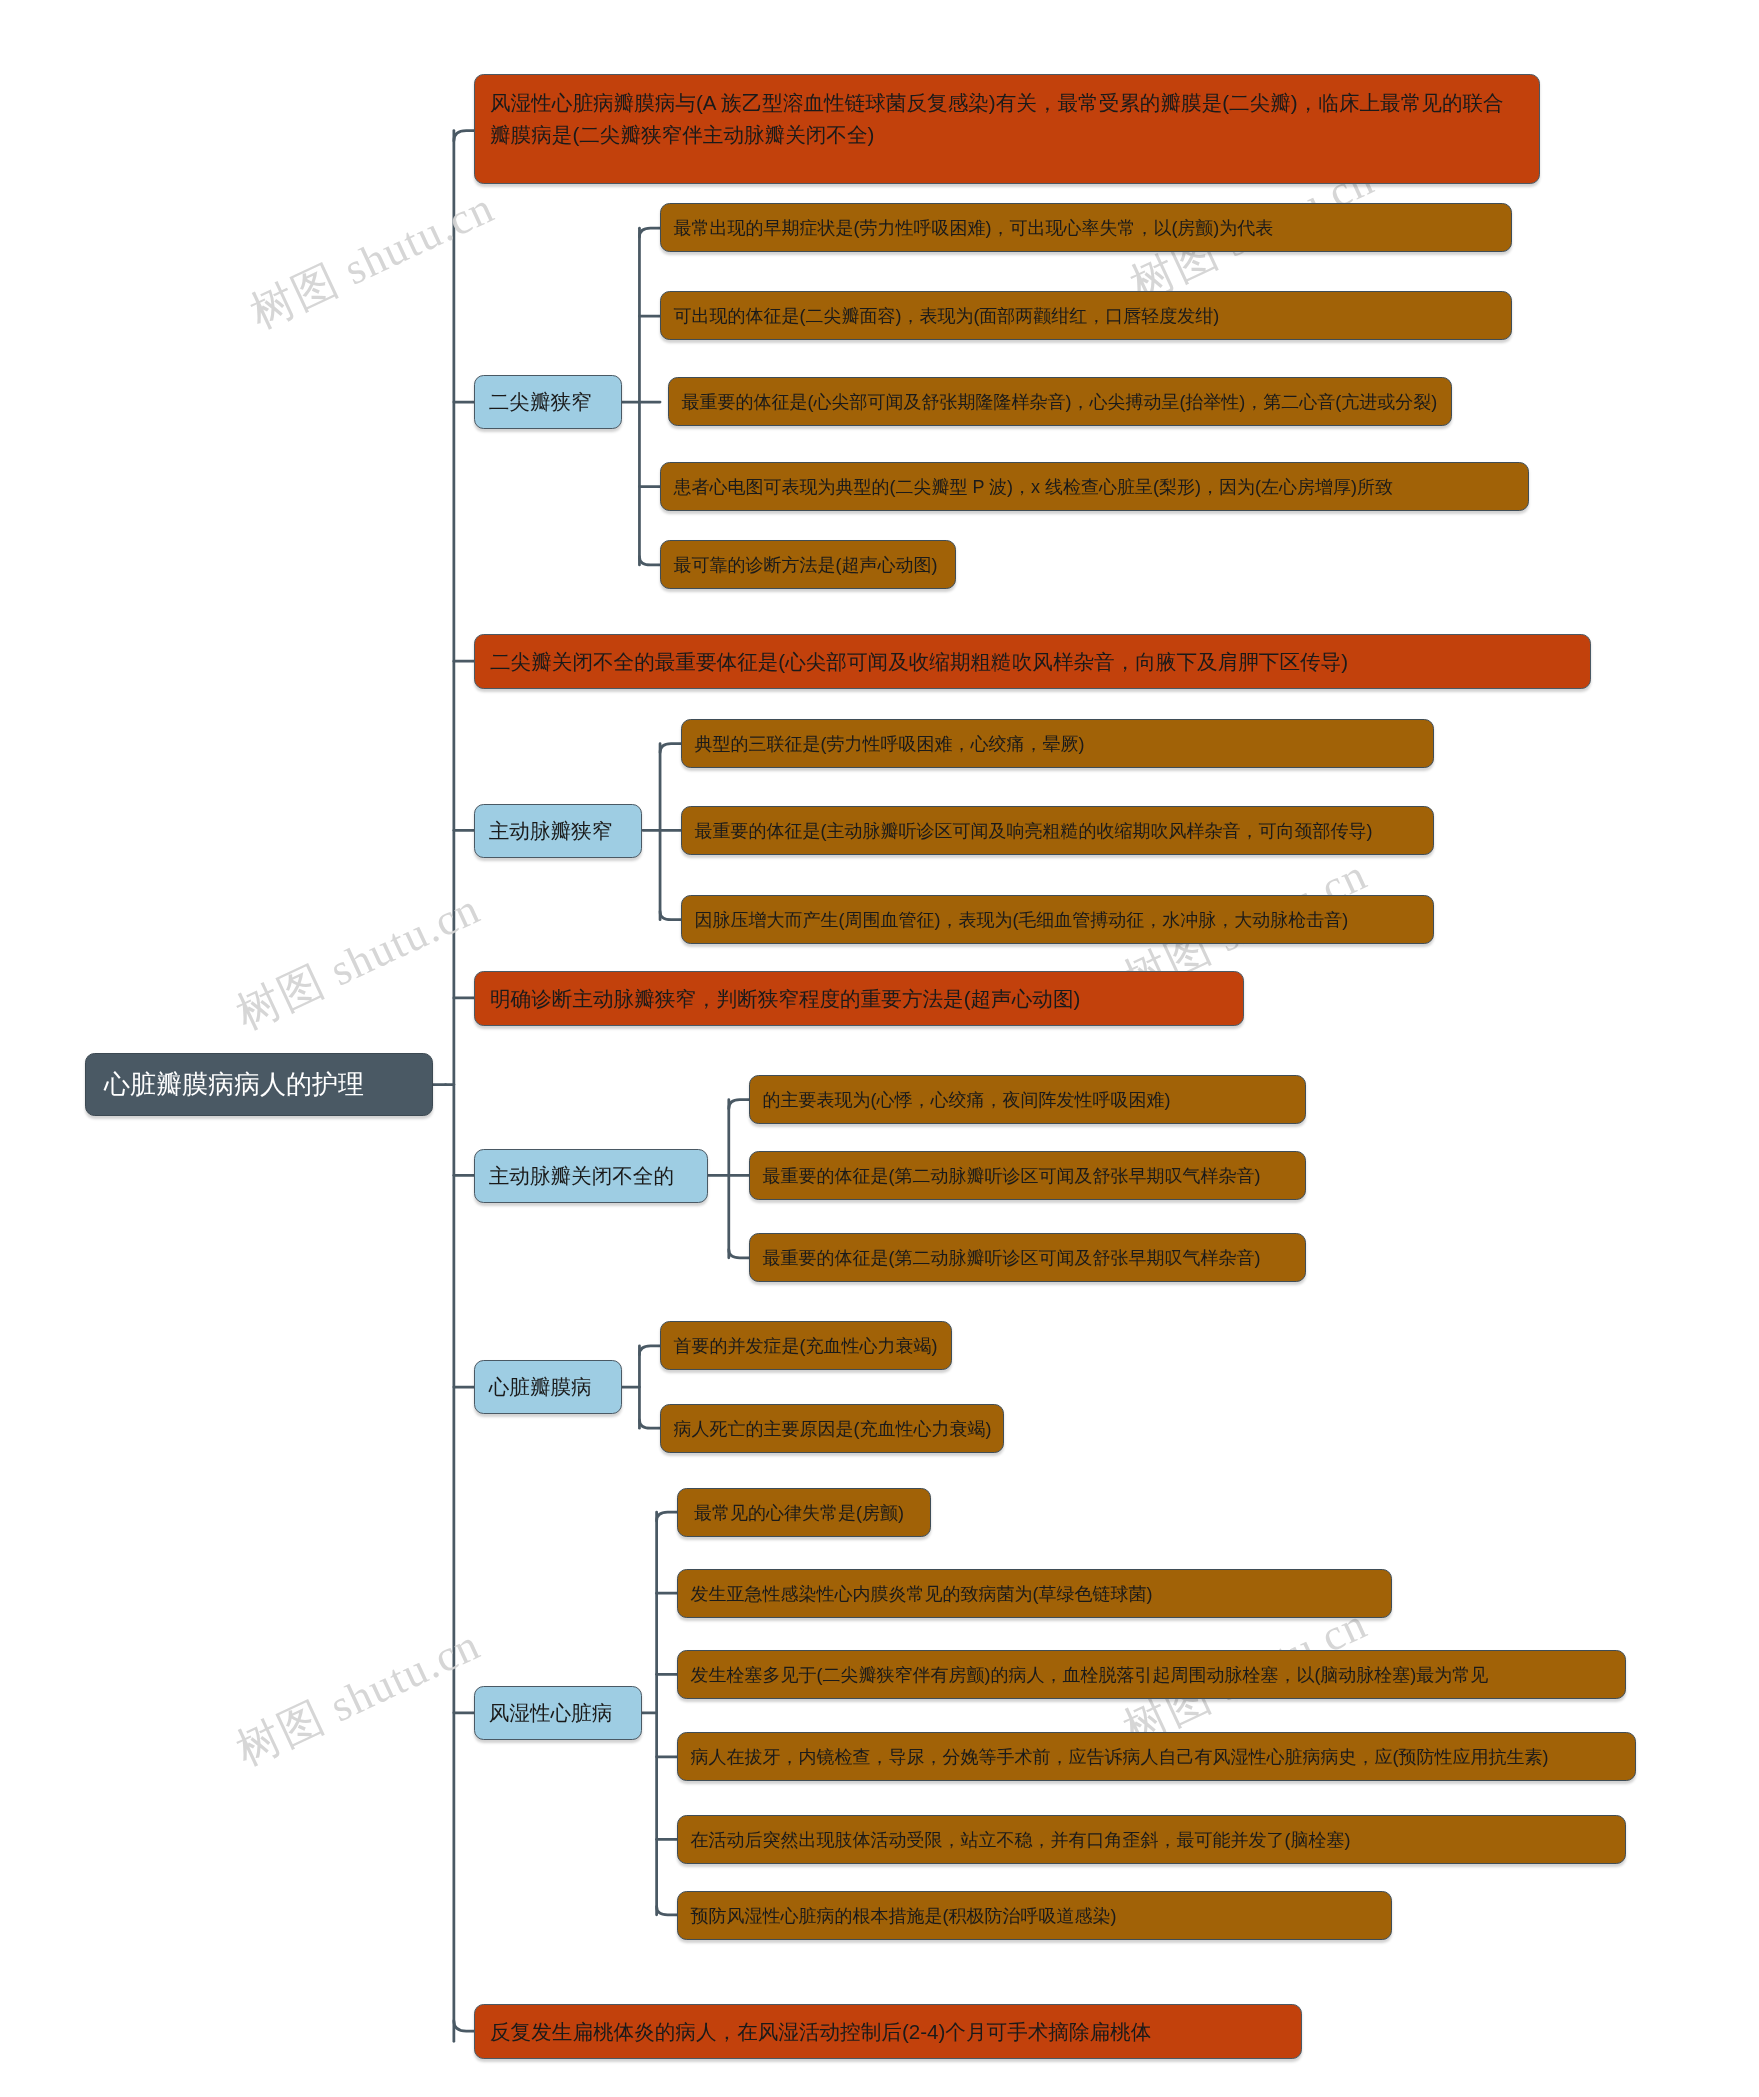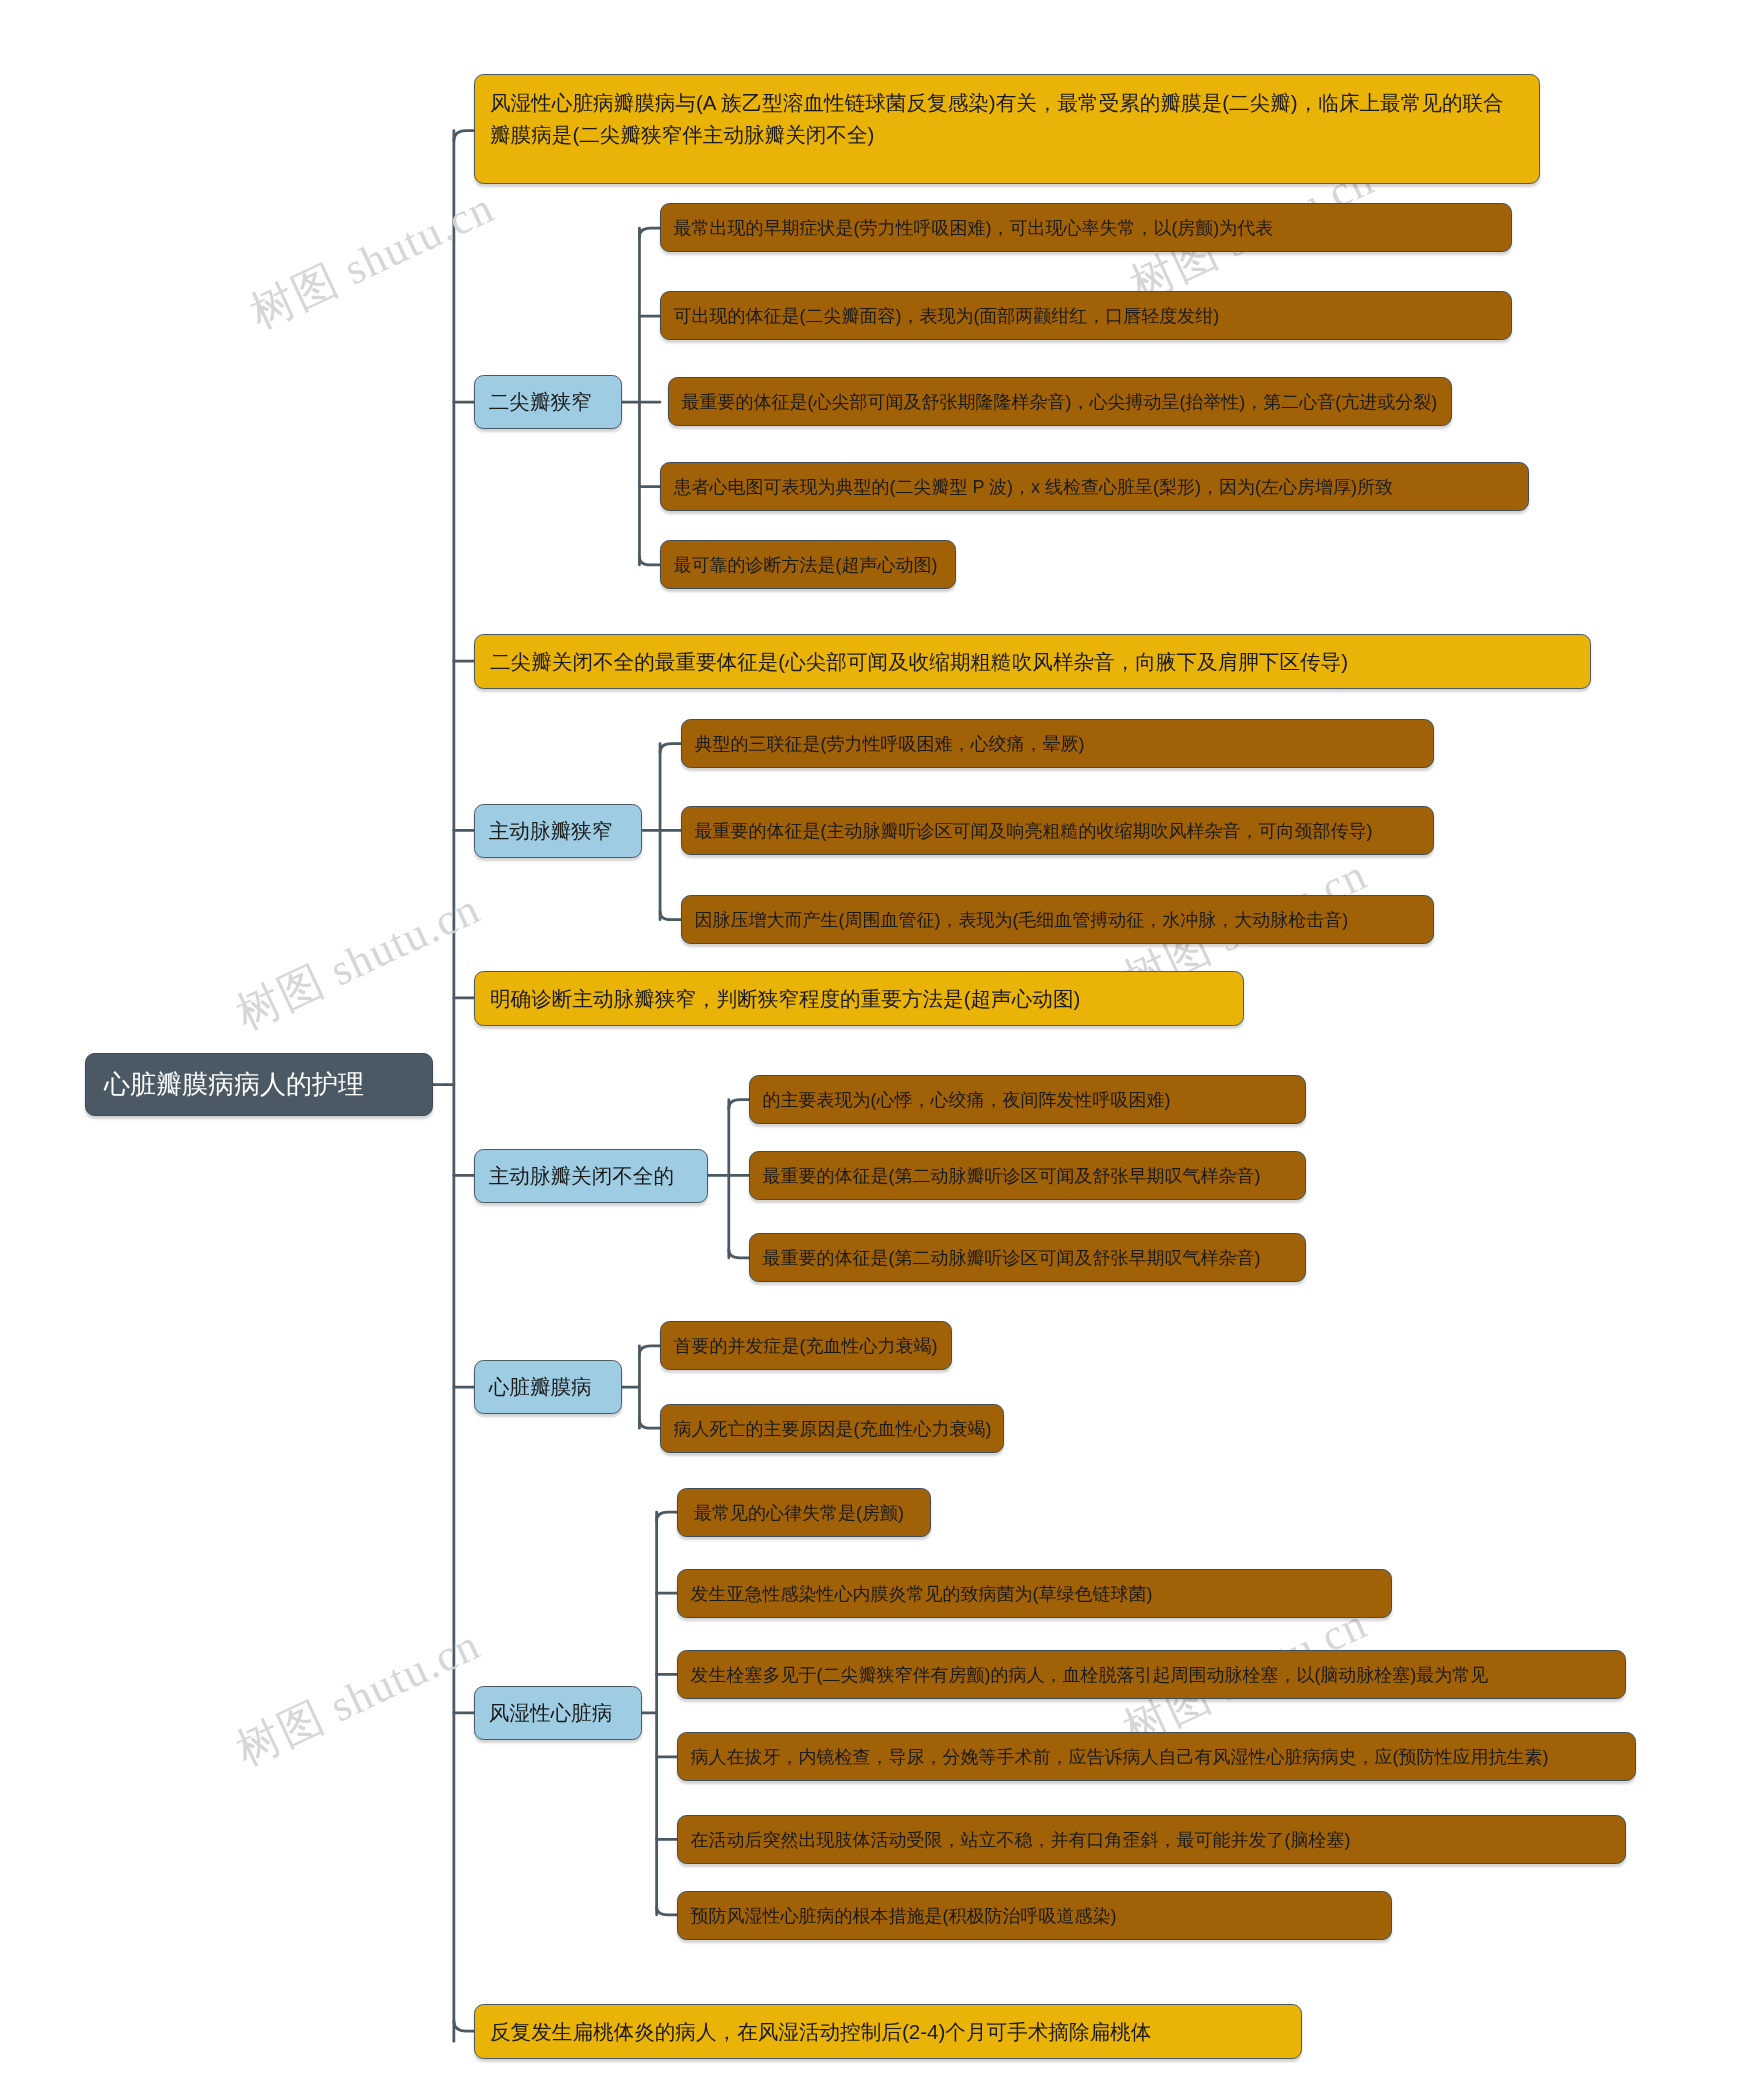--- a/index.html
+++ b/index.html
@@ -62,21 +62,21 @@
   .node-blue {
     background: #9ecde3;
     border: 1.4px solid #4a5964;
     border-radius: 9.6px;
     color: #1a1a1a;
     font-size: 20.6px;
     padding: 0 13.7px;
     box-shadow: 0 2.1px 2.7px rgba(0,0,0,0.18);
   }
   .node-blue-wide {
-    background: #eab308;
+    background: #c2410c;
     border: 1.4px solid #4a5964;
     border-radius: 9.6px;
     color: #1a1a1a;
     font-size: 20.6px;
     padding: 0 15px;
     box-shadow: 0 2.1px 2.7px rgba(0,0,0,0.18);
   }
   .node-leaf {
     background: #a16207;
     border: 1.4px solid #3f4d57;

